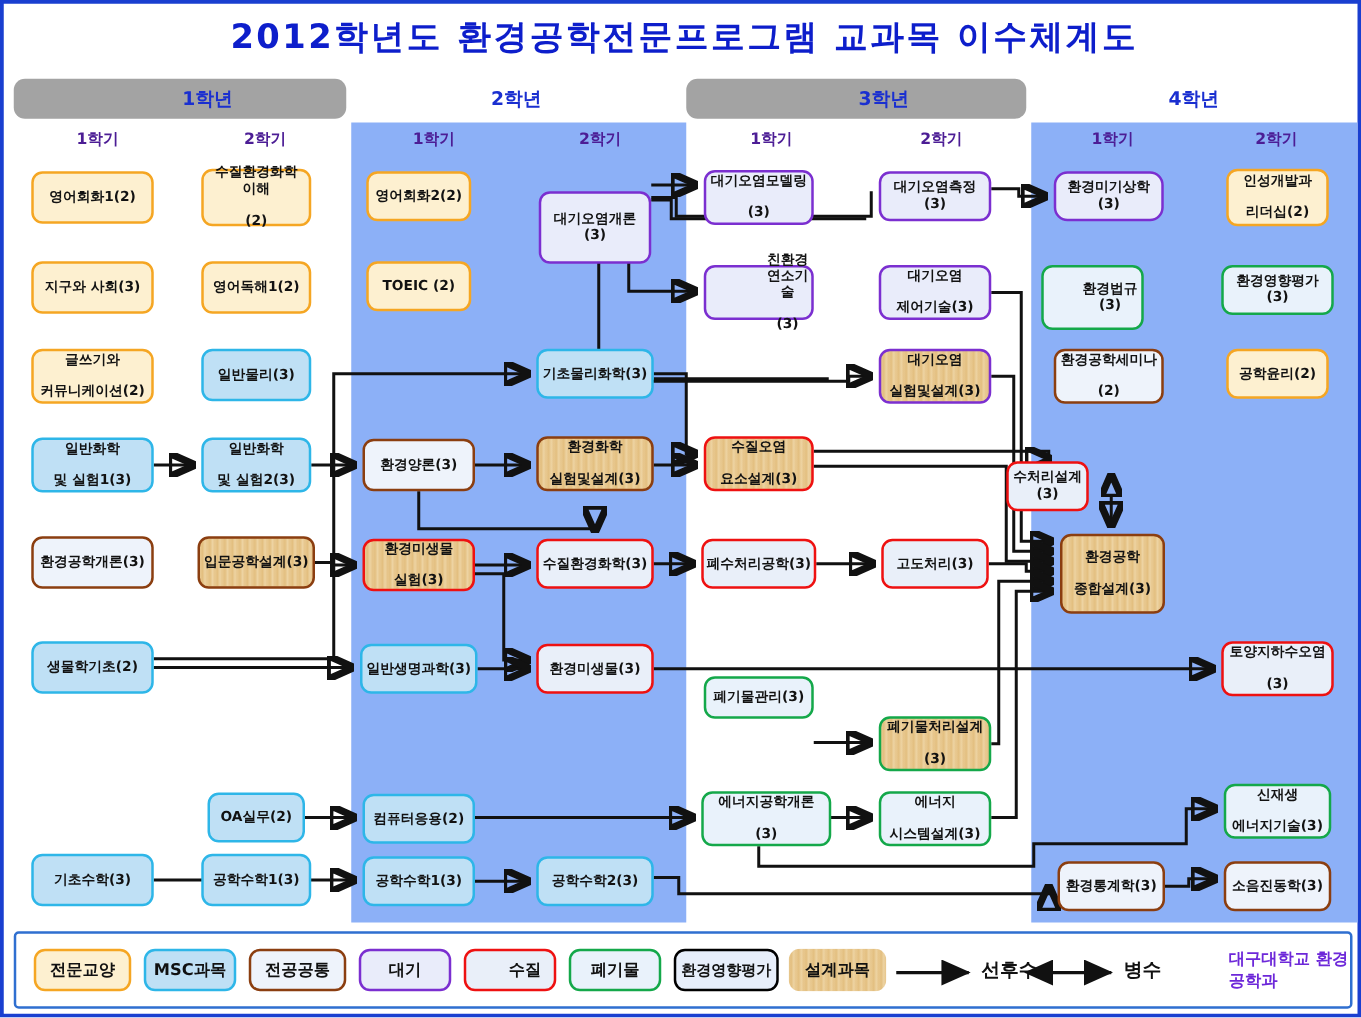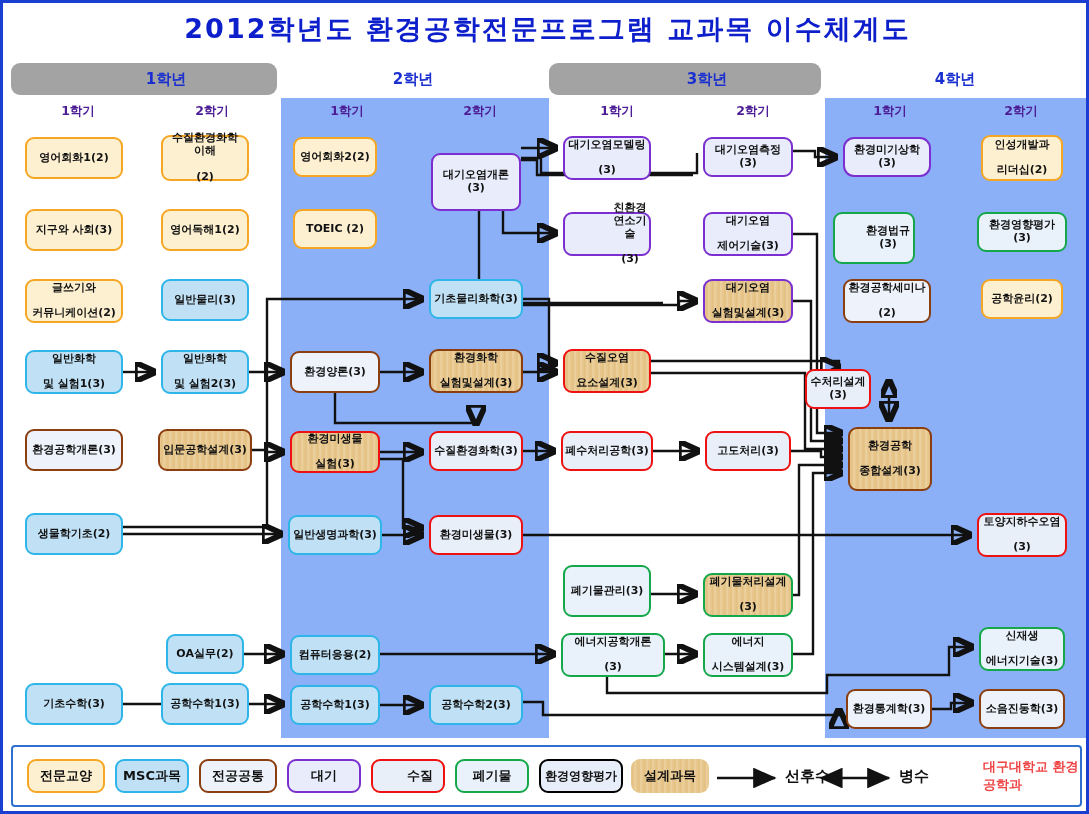--- a/index.html
+++ b/index.html
@@ -307,21 +307,21 @@
         <span>(3)</span>
       </div>
       <div class="box design b-wat" style="left: 560px; top: 346px; width: 88px; height: 44px; flex-direction: column;">
         <span>수질오염</span>
         <br>
         <span>요소설계(3)</span>
       </div>
       <div class="box c-wat" style="left: 558px; top: 428px; width: 92px; height: 40px; flex-direction: column;">
         <span>폐수처리공학(3)</span>
       </div>
-      <div class="box c-was" style="left: 560px; top: 562px; width: 88px; height: 52px; flex-direction: column;">
+      <div class="box c-was" style="left: 560px; top: 538px; width: 88px; height: 34px; flex-direction: column;">
         <span>폐기물관리(3)</span>
       </div>
       <div class="box c-was" style="left: 558px; top: 630px; width: 104px; height: 44px; flex-direction: column;">
         <span>에너지공학개론</span>
         <br>
         <span>(3)</span>
       </div>
       <div class="box c-air" style="left: 700px; top: 134px; width: 90px; height: 40px; flex-direction: column;">
         <span>대기오염측정(3)</span>
       </div>
@@ -434,18 +434,18 @@
       <line x1="4" y1="11" x2="62" y2="11" stroke="#111" stroke-width="2.6" marker-end="url(#lah)"></line>
       <line x1="128" y1="11" x2="176" y2="11" stroke="#111" stroke-width="2.6" marker-end="url(#lah)" marker-start="url(#lab)"></line>
     </svg>
     <div class="lgtext" style="left:772px;">
         <span>선후수</span>
       </div>
     <div class="lgtext" style="left:886px;">
         <span>병수</span>
       </div>
 
-    <div class="lgtext" style="left:970px;font-size:13px;color:#ef4444;">
+    <div class="lgtext" style="left:970px;font-size:13px;color:#6d28d9;">
         <span>대구대학교 환경공학과</span>
       </div>
   </div>
 
 </div>
 
 </body></html>

